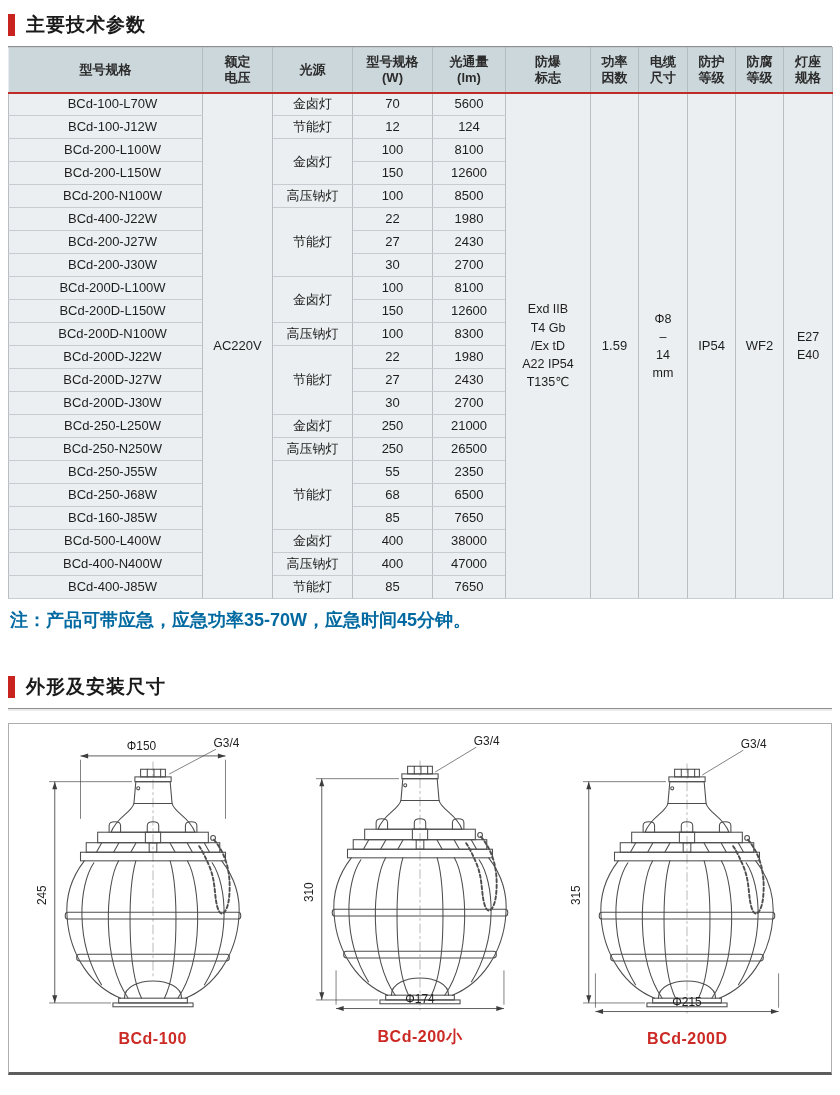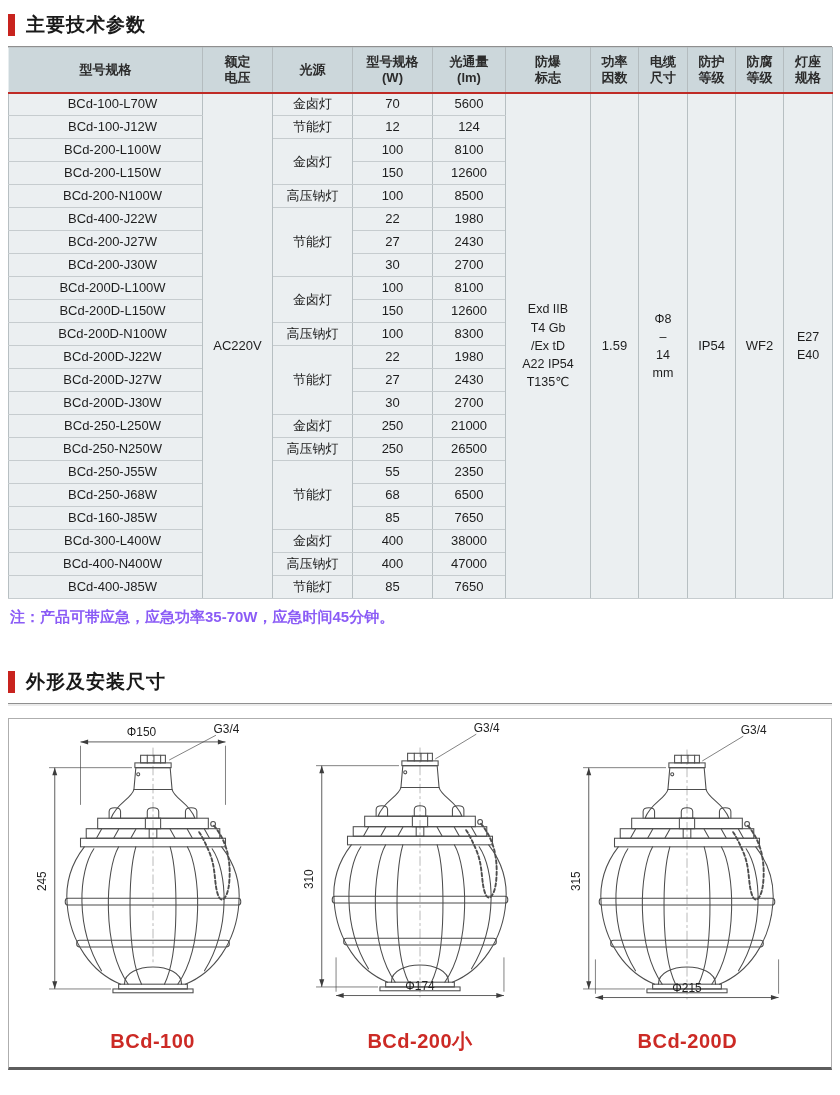--- a/index.html
+++ b/index.html
@@ -33,34 +33,34 @@
     border-top:1px solid #c2cacd; border-bottom:2px solid #bf2b26; padding:2px;
   }
   table.spec td {
     background:#ebeff1; font-size:13px; height:23px; text-align:center;
     border:1px solid #b7bfc2; border-top-color:#c6cccf; border-bottom-color:#c6cccf;
     padding:0 2px; line-height:1.2; color:#1e1e1e;
   }
   table.spec td.model { text-align:center; padding-left:16px; }
   table.spec td.pre { white-space:pre-line; line-height:1.45; font-size:12.5px; }
 
-  .note { margin:9px 0 8px 2px; font-size:15px; font-weight:bold; color:#8b5cf6; }
+  .note { margin:9px 0 8px 2px; font-size:18px; font-weight:bold; color:#0369a1; }
 
   .sec-title.second { margin-top:42px; }
 
   
   .draw-box {
     margin-top:14px; width:824px; height:352px; background:#fff;
     border:1px solid #aeaeae; border-bottom:3px solid #5d5d5d;
-    display:flex; justify-content:space-around; align-items:center;
+    display:flex; justify-content:space-around; align-items:flex-end;
     padding:4px 10px 24px 10px;
   }
   .figure { display:flex; flex-direction:column; align-items:center; }
   .figure svg { display:block; }
-  .figure .caption { font-size:20px; font-weight:bold; color:#cc2a25; margin-top:16px; letter-spacing:.5px; }
+  .figure .caption { font-size:16px; font-weight:bold; color:#cc2a25; margin-top:2px; letter-spacing:.5px; }
 
   .lamp-stroke { stroke:#4d4d4d; fill:none; stroke-width:1.1; stroke-linecap:round; }
   .dim { stroke:#444; stroke-width:.9; fill:none; }
   .ext { stroke:#444; stroke-width:.7; fill:none; }
   .cl  { stroke:#999; stroke-width:.7; fill:none; stroke-dasharray:10 3 3 3; }
   .arr { fill:#3d3d3d; stroke:none; }
   .dimtext { font-size:12.5px; fill:#222; font-family:"Liberation Sans",sans-serif; }
 </style>
 </head>
 <body>
@@ -226,21 +226,21 @@
           <td class="model">BCd-250-J68W</td>
           <td>68</td>
           <td>6500</td>
         </tr>
         <tr>
           <td class="model">BCd-160-J85W</td>
           <td>85</td>
           <td>7650</td>
         </tr>
         <tr>
-          <td class="model">BCd-300-L400W</td>
+          <td class="model">BCd-500-L400W</td>
           <td>金卤灯</td>
           <td>400</td>
           <td>38000</td>
         </tr>
         <tr>
           <td class="model">BCd-400-N400W</td>
           <td>高压钠灯</td>
           <td>400</td>
           <td>47000</td>
         </tr>

